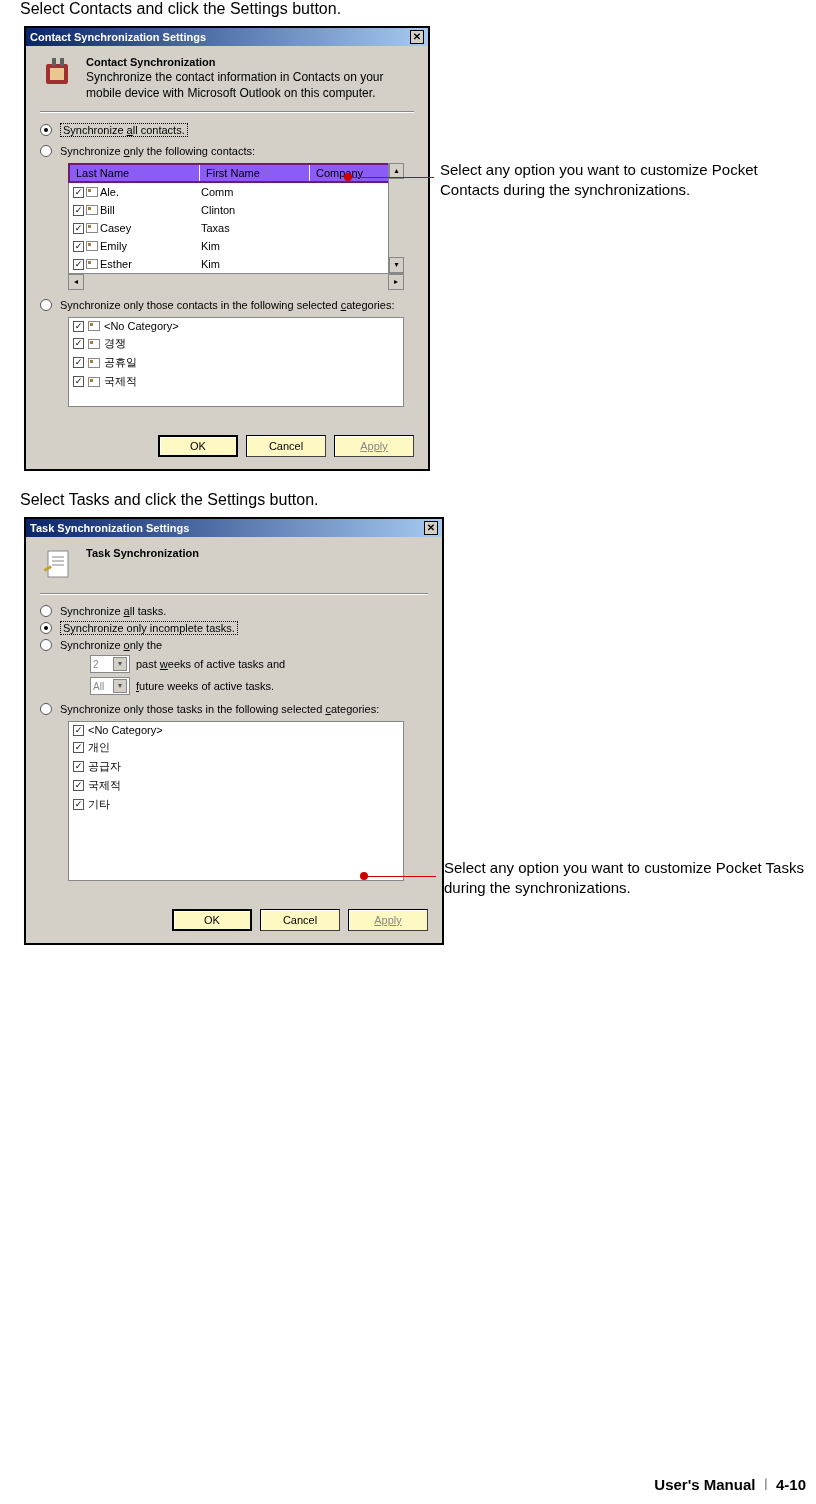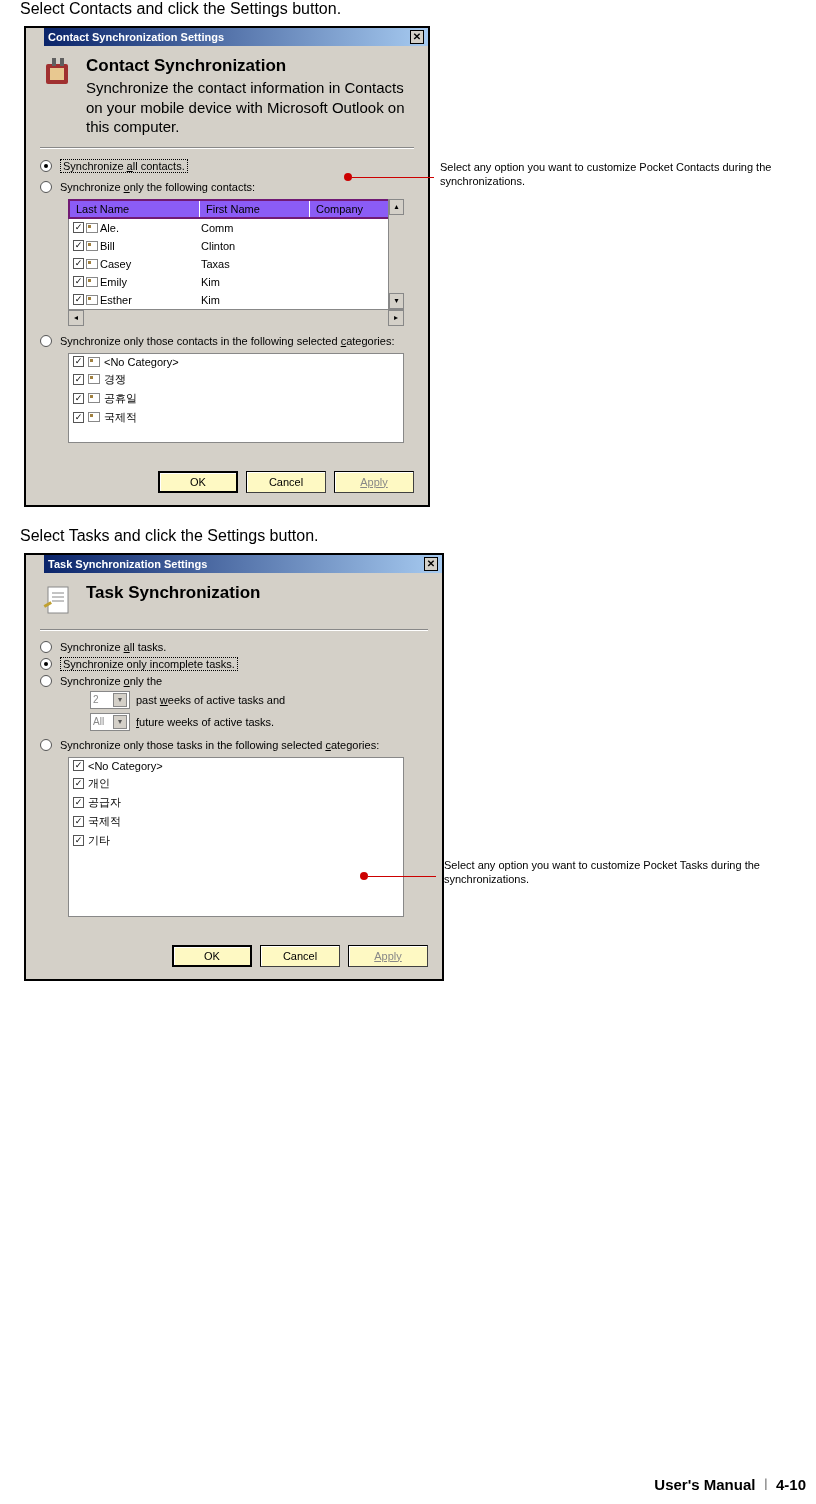--- a/index.html
+++ b/index.html
@@ -31,37 +31,36 @@
   .titlebar {
     height: 18px;
     background: linear-gradient(to right, #0a246a, #a6caf0);
     color: #fff;
     font-weight: bold;
     font-size: 11px;
     display: flex;
     align-items: center;
     padding: 0 4px;
     justify-content: space-between;
-    margin-left: 18px;
   }
   .close-btn {
     width: 14px; height: 14px;
     background: #d4d0c8;
     border: 1px solid #000;
     font-size: 10px;
     line-height: 12px;
     text-align: center;
     color: #000;
   }
   .dlg-body { padding: 10px 14px 12px 14px; }
   .header-row { display: flex; gap: 10px; margin-bottom: 10px; }
   .icon-box { width: 36px; height: 36px; flex: none; }
   .icon-box svg { width: 36px; height: 36px; }
-  .hdr-title { font-weight: bold; font-size: 17px; margin-bottom: 2px; }
-  .hdr-desc { font-size: 15px; line-height: 1.3; }
+  .hdr-title { font-weight: bold; font-size: 11px; margin-bottom: 2px; }
+  .hdr-desc { font-size: 12px; line-height: 1.3; }
   hr { border: none; border-top: 1px solid #888; border-bottom: 1px solid #fff; margin: 2px 0 10px 0; }
 
   .radio-row { display: flex; align-items: center; gap: 8px; margin: 4px 0; }
   .radio {
     width: 12px; height: 12px; border-radius: 50%;
     border: 1px solid #555; background: #fff; flex: none;
     position: relative;
   }
   .radio.sel::after {
     content: ""; position: absolute; left: 3px; top: 3px;
@@ -117,21 +116,21 @@
     border-right-color: #404040; border-bottom-color: #404040;
     box-shadow: inset 1px 1px 0 #fff;
     font-size: 11px; text-align: center; line-height: 20px;
   }
   .btn.disabled { color: #888; }
   .btn.default { border: 2px solid #000; line-height: 18px; }
 
   
   .annot {
     position: absolute;
-    font-size: 11px;
+    font-size: 15px;
     line-height: 1.3;
   }
   .annot-line { position: absolute; height: 1px; background: #c00; }
   .annot-dot { position: absolute; width: 8px; height: 8px; background: #c00; border-radius: 50%; }
 
   
   .footer {
     position: absolute; right: 10px; bottom: 10px;
     font-size: 15px; font-weight: bold;
   }

